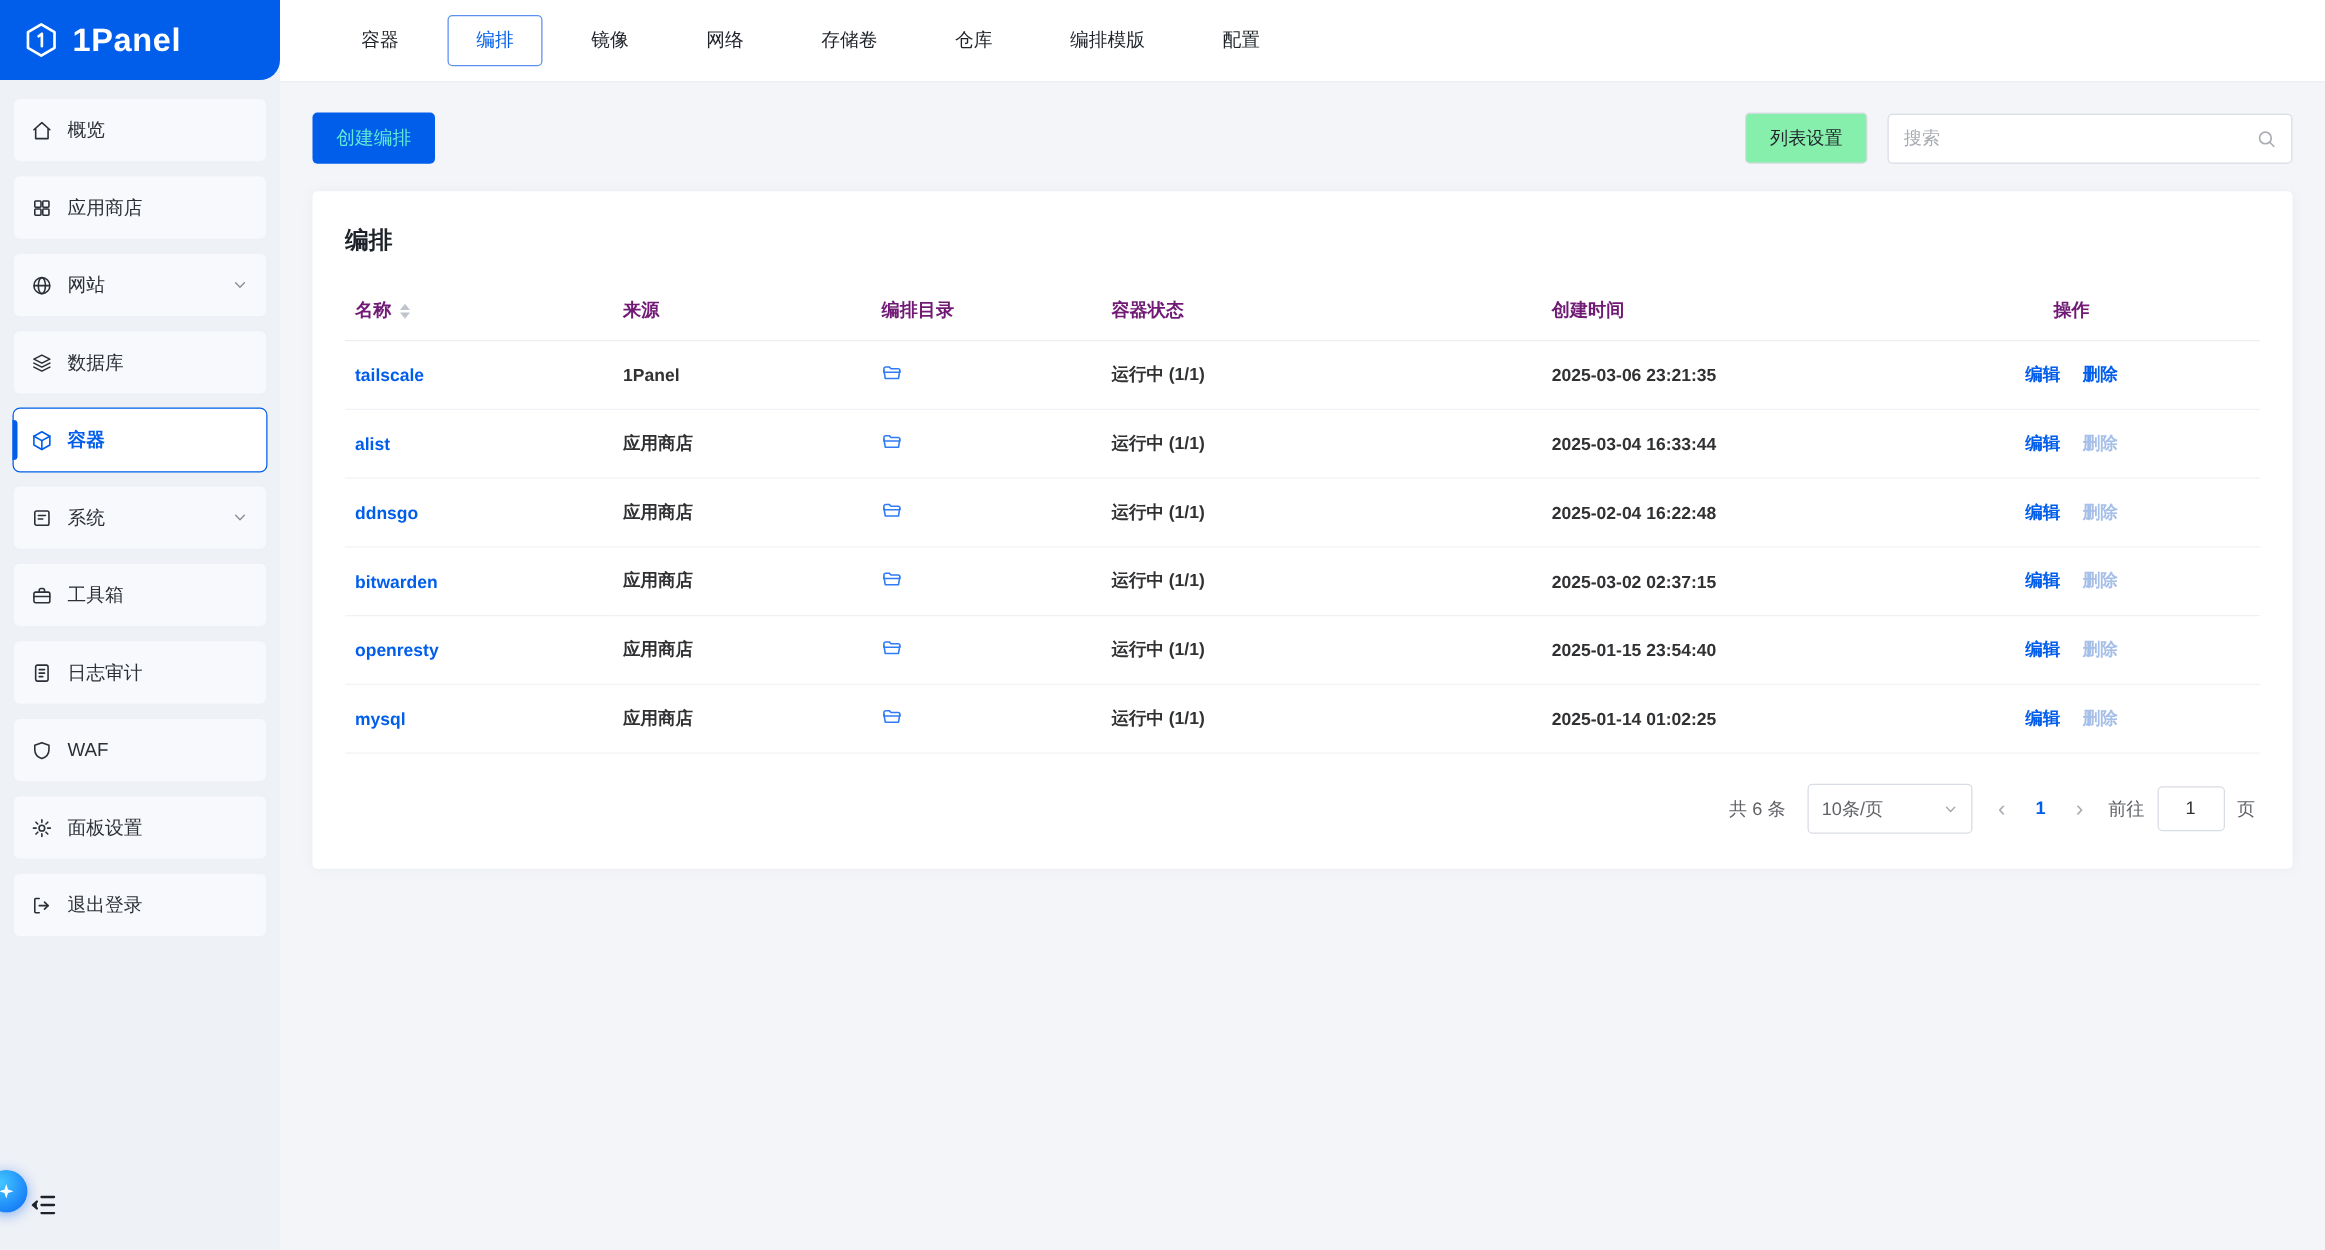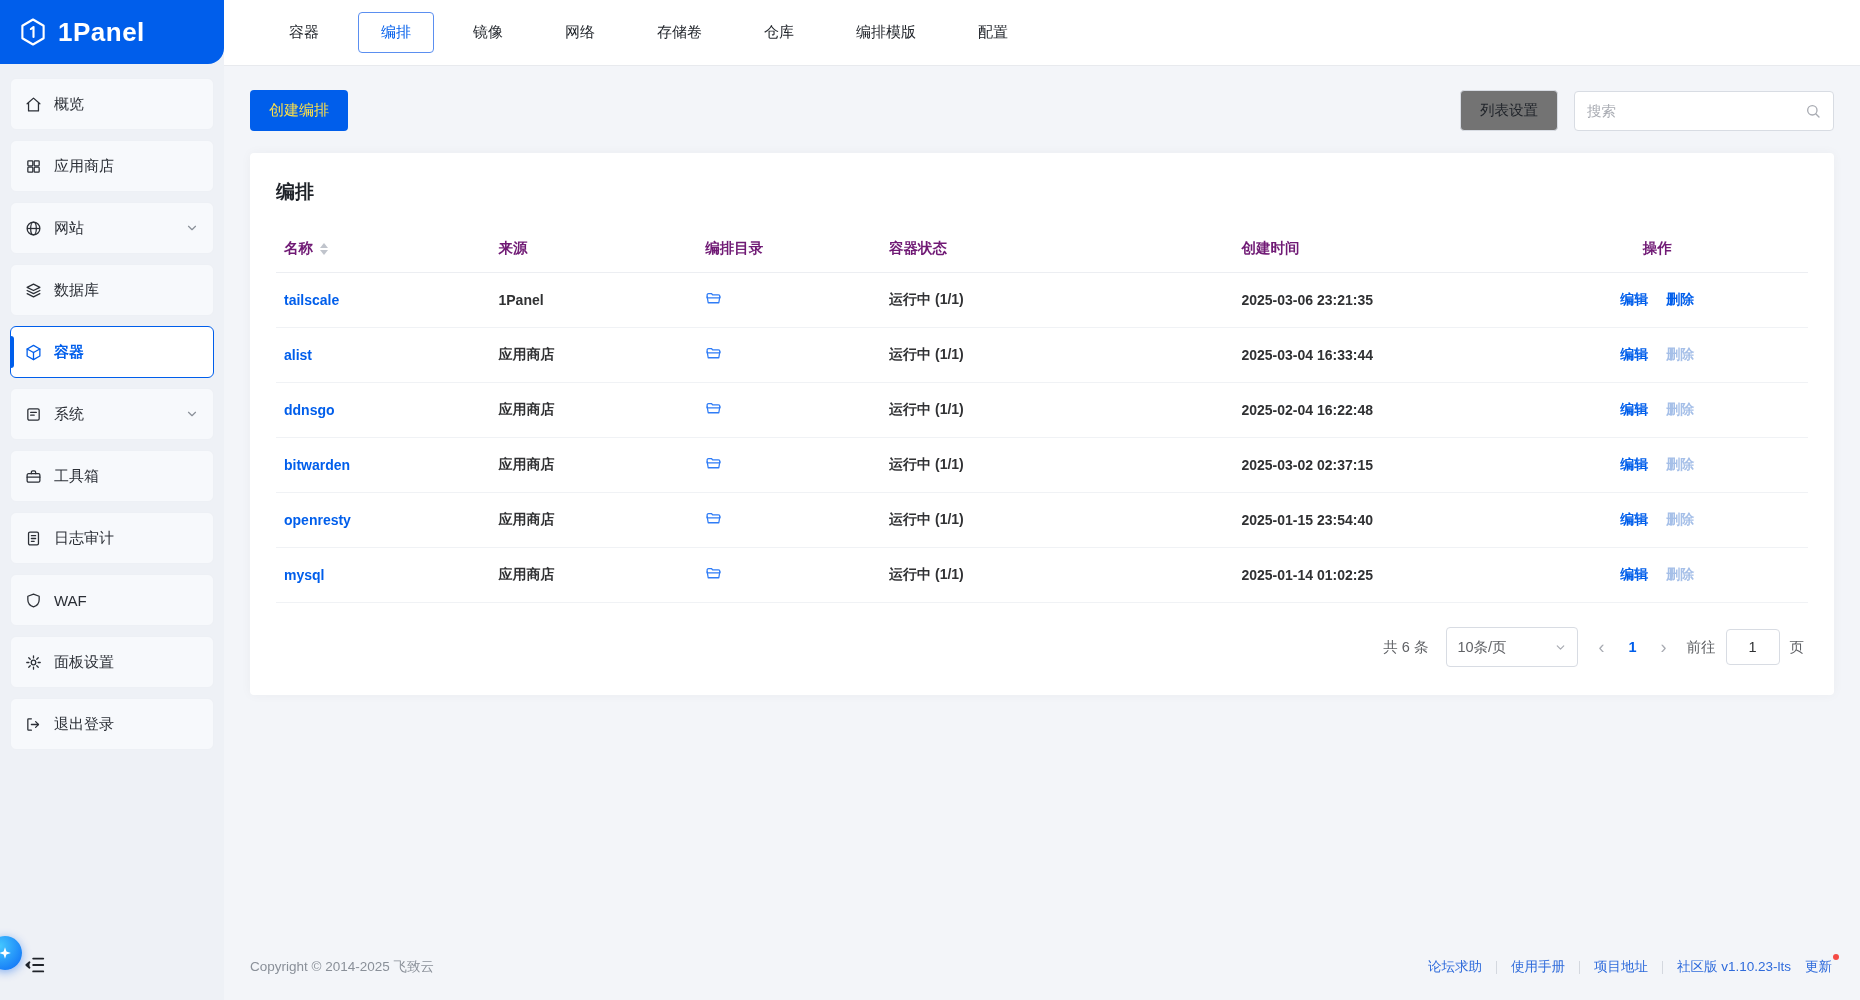--- a/index.html
+++ b/index.html
@@ -20,24 +20,24 @@
   .sicon { display:flex; align-items:center; }
   .chev { margin-left:auto; color:#8a9099; display:flex; }
   .side-footer { padding:14px 24px 20px; }
   .collapse-btn { cursor:pointer; display:inline-flex; color:#1f2329; }
   
   .main { flex:1; display:flex; flex-direction:column; min-width:0; }
   .tabbar { background:#fff; height:66px; display:flex; align-items:center; gap:16px; padding:0 42px; border-bottom:1px solid #e8eaee; }
   .tab { padding:10px 22px; font-size:15px; color:#1f2329; border:1px solid transparent; border-radius:4px; cursor:pointer; white-space:nowrap; }
   .tab.active { color:#005eeb; border-color:#5b8ff0; background:#fff; }
   .toolbar { display:flex; align-items:center; margin:24px 26px 0; }
-  .btn-primary { background:#005eeb; color:#fde047; border:none; border-radius:4px; padding:11px 19px; font-size:15px; cursor:pointer; }
+  .btn-primary { background:#005eeb; color:#5eead4; border:none; border-radius:4px; padding:11px 19px; font-size:15px; cursor:pointer; }
   .toolbar-right { margin-left:auto; display:flex; align-items:center; gap:16px; }
-  .btn-plain { background:#737373; border:1px solid #d8dce3; border-radius:4px; padding:10px 19px; font-size:14.5px; color:#1f2329; cursor:pointer; }
-  .search { width:260px; height:40px; background:#fff; border:1px solid #d8dce3; border-radius:4px; display:flex; align-items:center; padding:0 12px; }
+  .btn-plain { background:#86efac; border:1px solid #d8dce3; border-radius:4px; padding:10px 19px; font-size:14.5px; color:#1f2329; cursor:pointer; }
+  .search { width:324px; height:40px; background:#fff; border:1px solid #d8dce3; border-radius:4px; display:flex; align-items:center; padding:0 12px; }
   .search input { border:none; outline:none; flex:1; font-size:14.5px; color:#303133; background:transparent; font-family:inherit; }
   .search input::placeholder { color:#a8abb2; }
   
   .card { background:#fff; border-radius:4px; margin:22px 26px 0; padding:24px 26px 20px; box-shadow:0 0 12px rgba(31,35,41,.04); }
   .card-title { font-size:19px; font-weight:700; color:#1f2329; margin:2px 0 20px; }
   table { width:100%; border-collapse:collapse; table-layout:fixed; }
   th { text-align:left; font-size:14.5px; color:#701a75; font-weight:600; padding:14px 8px; border-bottom:1px solid #eceef2; }
   td { font-size:14px; color:#303133; padding:17px 8px; border-bottom:1px solid #f0f2f5;font-weight:bold; }
   .col-actions { text-align:center; padding-right:72px; }
   .link { color:#005eeb; text-decoration:none; cursor:pointer; }
@@ -367,26 +367,13 @@
       <span class="pg-page">1</span>
       <span class="pg-arrow">›</span>
       <div class="goto">
         <span>前往</span>
         <input type="text" value="1" style="">
         <span>页</span>
       </div>
     </div>
   </section>
 
-  <footer class="footer">
-    <span>Copyright © 2014-2025 飞致云</span>
-    <div class="footer-links">
-      <a class="flink">论坛求助</a>
-      <span class="fdiv"></span>
-      <a class="flink">使用手册</a>
-      <span class="fdiv"></span>
-      <a class="flink">项目地址</a>
-      <span class="fdiv"></span>
-      <a class="flink">社区版 v1.10.23-lts</a>
-      <span class="update-wrap"><a class="flink">更新</a></span>
-    </div>
-  </footer>
 </main>
 
 </body></html>

